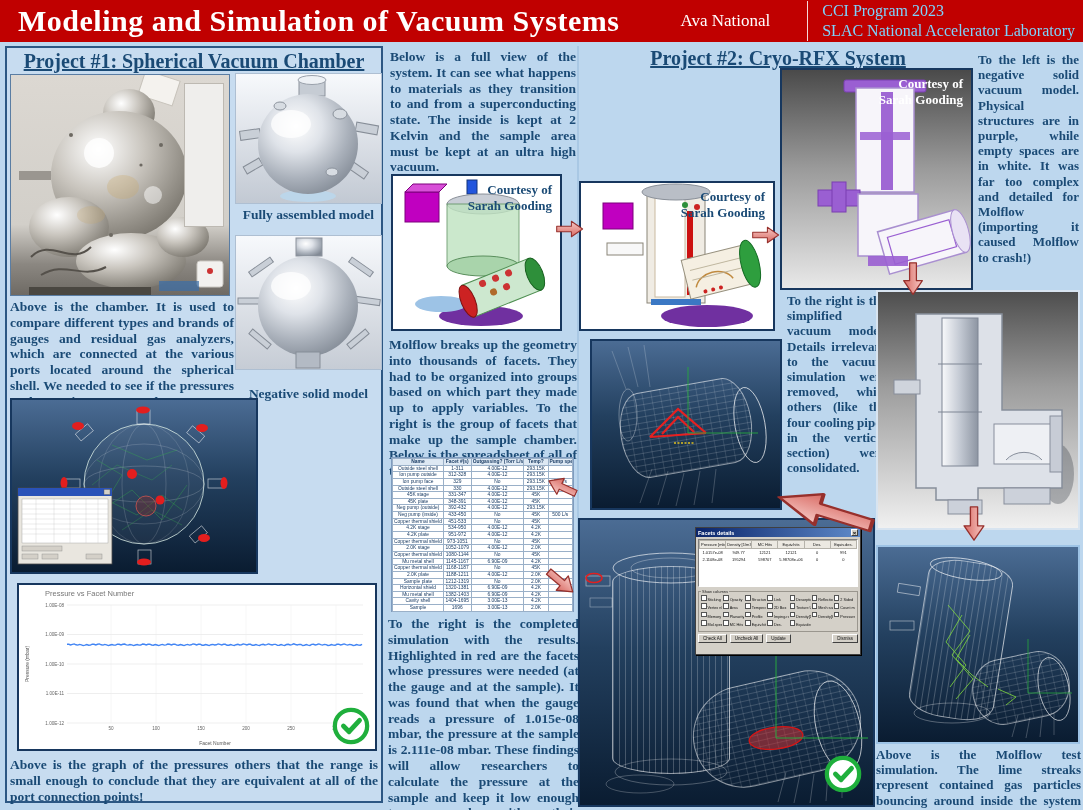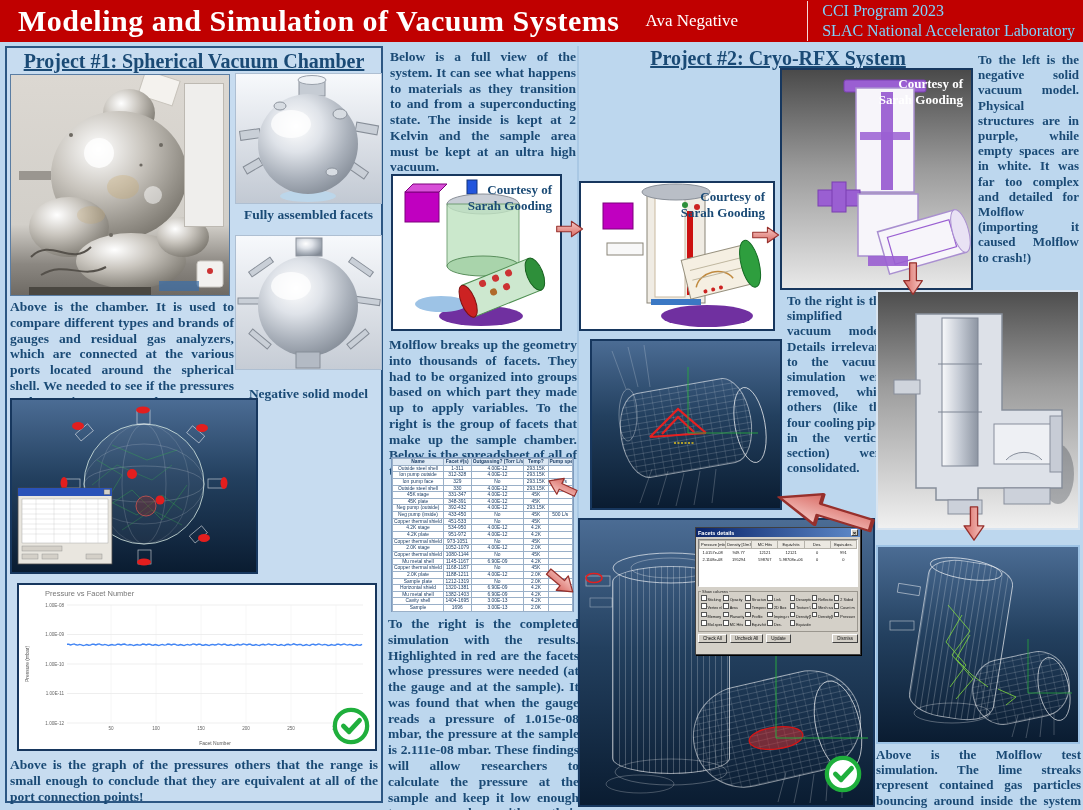--- a/index.html
+++ b/index.html
@@ -1,21 +1,21 @@
 <!DOCTYPE html>
 <html><head>
 <meta charset="utf-8">
 <style>
   html,body{margin:0;padding:0;}
   .poster{position:relative;width:1083px;height:810px;background:#bdd7ee;overflow:hidden;
           font-family:"Liberation Serif",serif;}
   .abs{position:absolute;}
   
   .hdr{position:absolute;left:0;top:0;width:1083px;height:42px;background:#c00000;
-       display:flex;align-items:center;}
+       display:flex;align-items:center;gap:35px;}
   .hdr-title{color:#fff;font-weight:700;font-size:30px;margin-left:18px;white-space:nowrap;letter-spacing:.5px;}
   .hdr-author{color:#fff;font-size:17px;margin-left:26px;white-space:nowrap;}
   .hdr-right{margin-left:auto;margin-right:8px;border-left:1px solid rgba(255,255,255,.85);
              padding-left:14px;color:#7dd3fc;font-size:16px;text-align:left;line-height:1.25;}
   
   .para{font-weight:700;font-size:13.5px;line-height:1.17;color:#1a4a75;text-align:justify;}
   .para-sm{font-size:13px;}
   .sec-title{font-weight:700;font-size:20px;color:#1a4a75;text-decoration:underline;text-align:center;white-space:nowrap;}
   .cap{font-weight:700;font-size:13.5px;color:#1a4a75;text-align:center;}
   .courtesy{position:absolute;top:6px;right:8px;width:92px;text-align:right;font-weight:700;
@@ -68,21 +68,21 @@
   .arrow{position:absolute;}
   .check{position:absolute;}
 </style>
 </head>
 <body>
 
 <div class="poster">
 
   <div class="hdr">
     <div class="hdr-title">Modeling and Simulation of Vacuum Systems</div>
-    <div class="hdr-author">Ava Negative</div>
+    <div class="hdr-author">Ava National</div>
     <div class="hdr-right">
       <div>CCI Program 2023</div>
       <div>SLAC National Accelerator Laboratory</div>
     </div>
   </div>
 
   <div class="abs" style="left:577px;top:46px;width:2px;height:758px;background:#a9c8e4;"></div>
 
   <div class="panel" style="left:5px;top:46px;width:378px;height:757px;">
     <div class="sec-title abs" style="left:0;top:2px;width:100%;">Project #1: Spherical Vacuum Chamber</div>
@@ -139,21 +139,21 @@
         <rect x="120" y="50" width="22" height="9" fill="#c9cfd7" stroke="#868d97" transform="rotate(10 131 54)"></rect>
         <rect x="112" y="92" width="20" height="8" fill="#c9cfd7" stroke="#868d97" transform="rotate(35 122 96)"></rect>
         <rect x="8" y="88" width="18" height="8" fill="#c9cfd7" stroke="#868d97" transform="rotate(-30 17 92)"></rect>
         <circle cx="72" cy="70" r="50" fill="url(#met)"></circle>
         <ellipse cx="104" cy="40" rx="7" ry="5" fill="#d7dce2" stroke="#8b929c"></ellipse>
         <ellipse cx="44" cy="32" rx="6" ry="4" fill="#d7dce2" stroke="#8b929c"></ellipse>
         <ellipse cx="96" cy="98" rx="6" ry="4" fill="#d7dce2" stroke="#8b929c"></ellipse>
         <ellipse cx="55" cy="50" rx="20" ry="14" fill="#fff" opacity=".75"></ellipse>
       </svg>
     </div>
-    <div class="cap abs" style="left:228px;top:159px;width:147px;">Fully assembled facets</div>
+    <div class="cap abs" style="left:228px;top:159px;width:147px;">Fully assembled model</div>
 
     <div class="imgbox" style="left:228px;top:187px;width:147px;height:135px;border-width:1px;border-color:#aebfd2;background:linear-gradient(180deg,#f7f9fc,#c6ccd5);">
       <svg width="147" height="135" viewBox="0 0 147 135">
         <rect x="60" y="2" width="26" height="18" fill="url(#met)" stroke="#8b929c"></rect>
         <rect x="12" y="28" width="26" height="6" fill="#c9cfd7" stroke="#868d97" transform="rotate(-35 25 31)"></rect>
         <rect x="2" y="62" width="24" height="6" fill="#c9cfd7" stroke="#868d97"></rect>
         <rect x="12" y="100" width="24" height="6" fill="#c9cfd7" stroke="#868d97" transform="rotate(40 24 103)"></rect>
         <rect x="112" y="28" width="26" height="6" fill="#c9cfd7" stroke="#868d97" transform="rotate(35 125 31)"></rect>
         <rect x="120" y="62" width="24" height="6" fill="#c9cfd7" stroke="#868d97" transform="rotate(8 132 65)"></rect>
         <rect x="110" y="100" width="24" height="6" fill="#c9cfd7" stroke="#868d97" transform="rotate(-40 122 103)"></rect>

